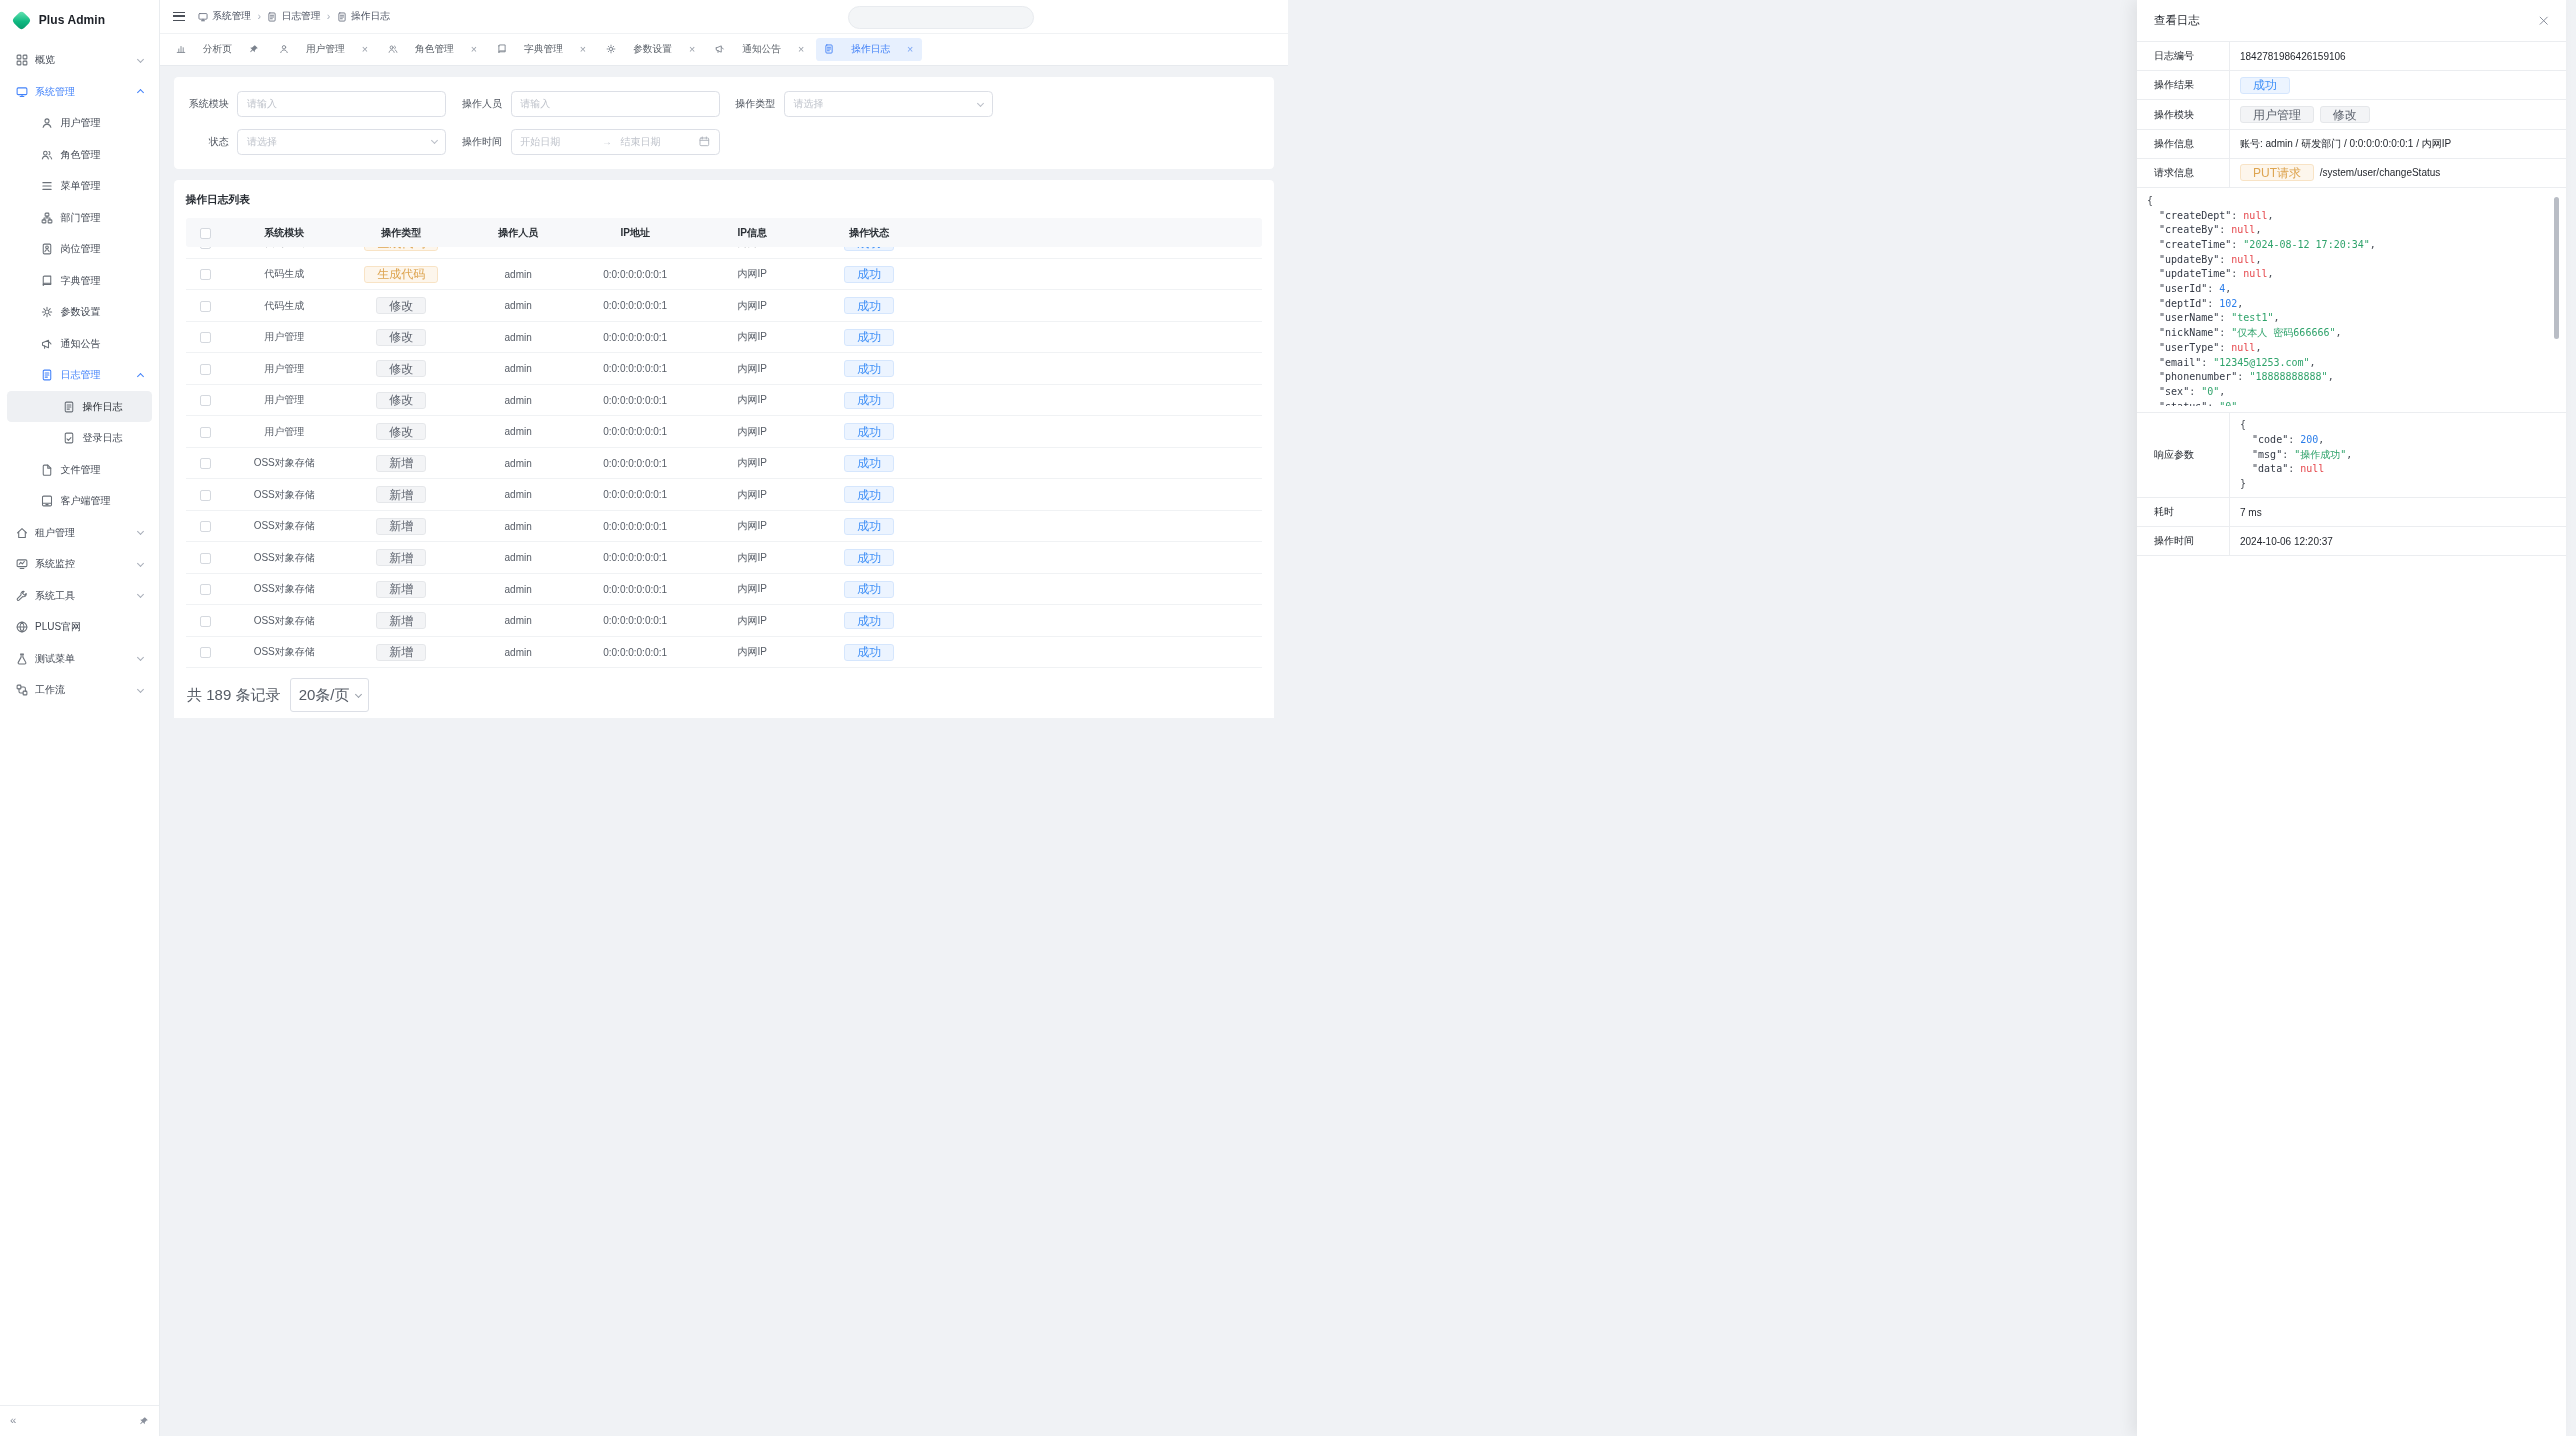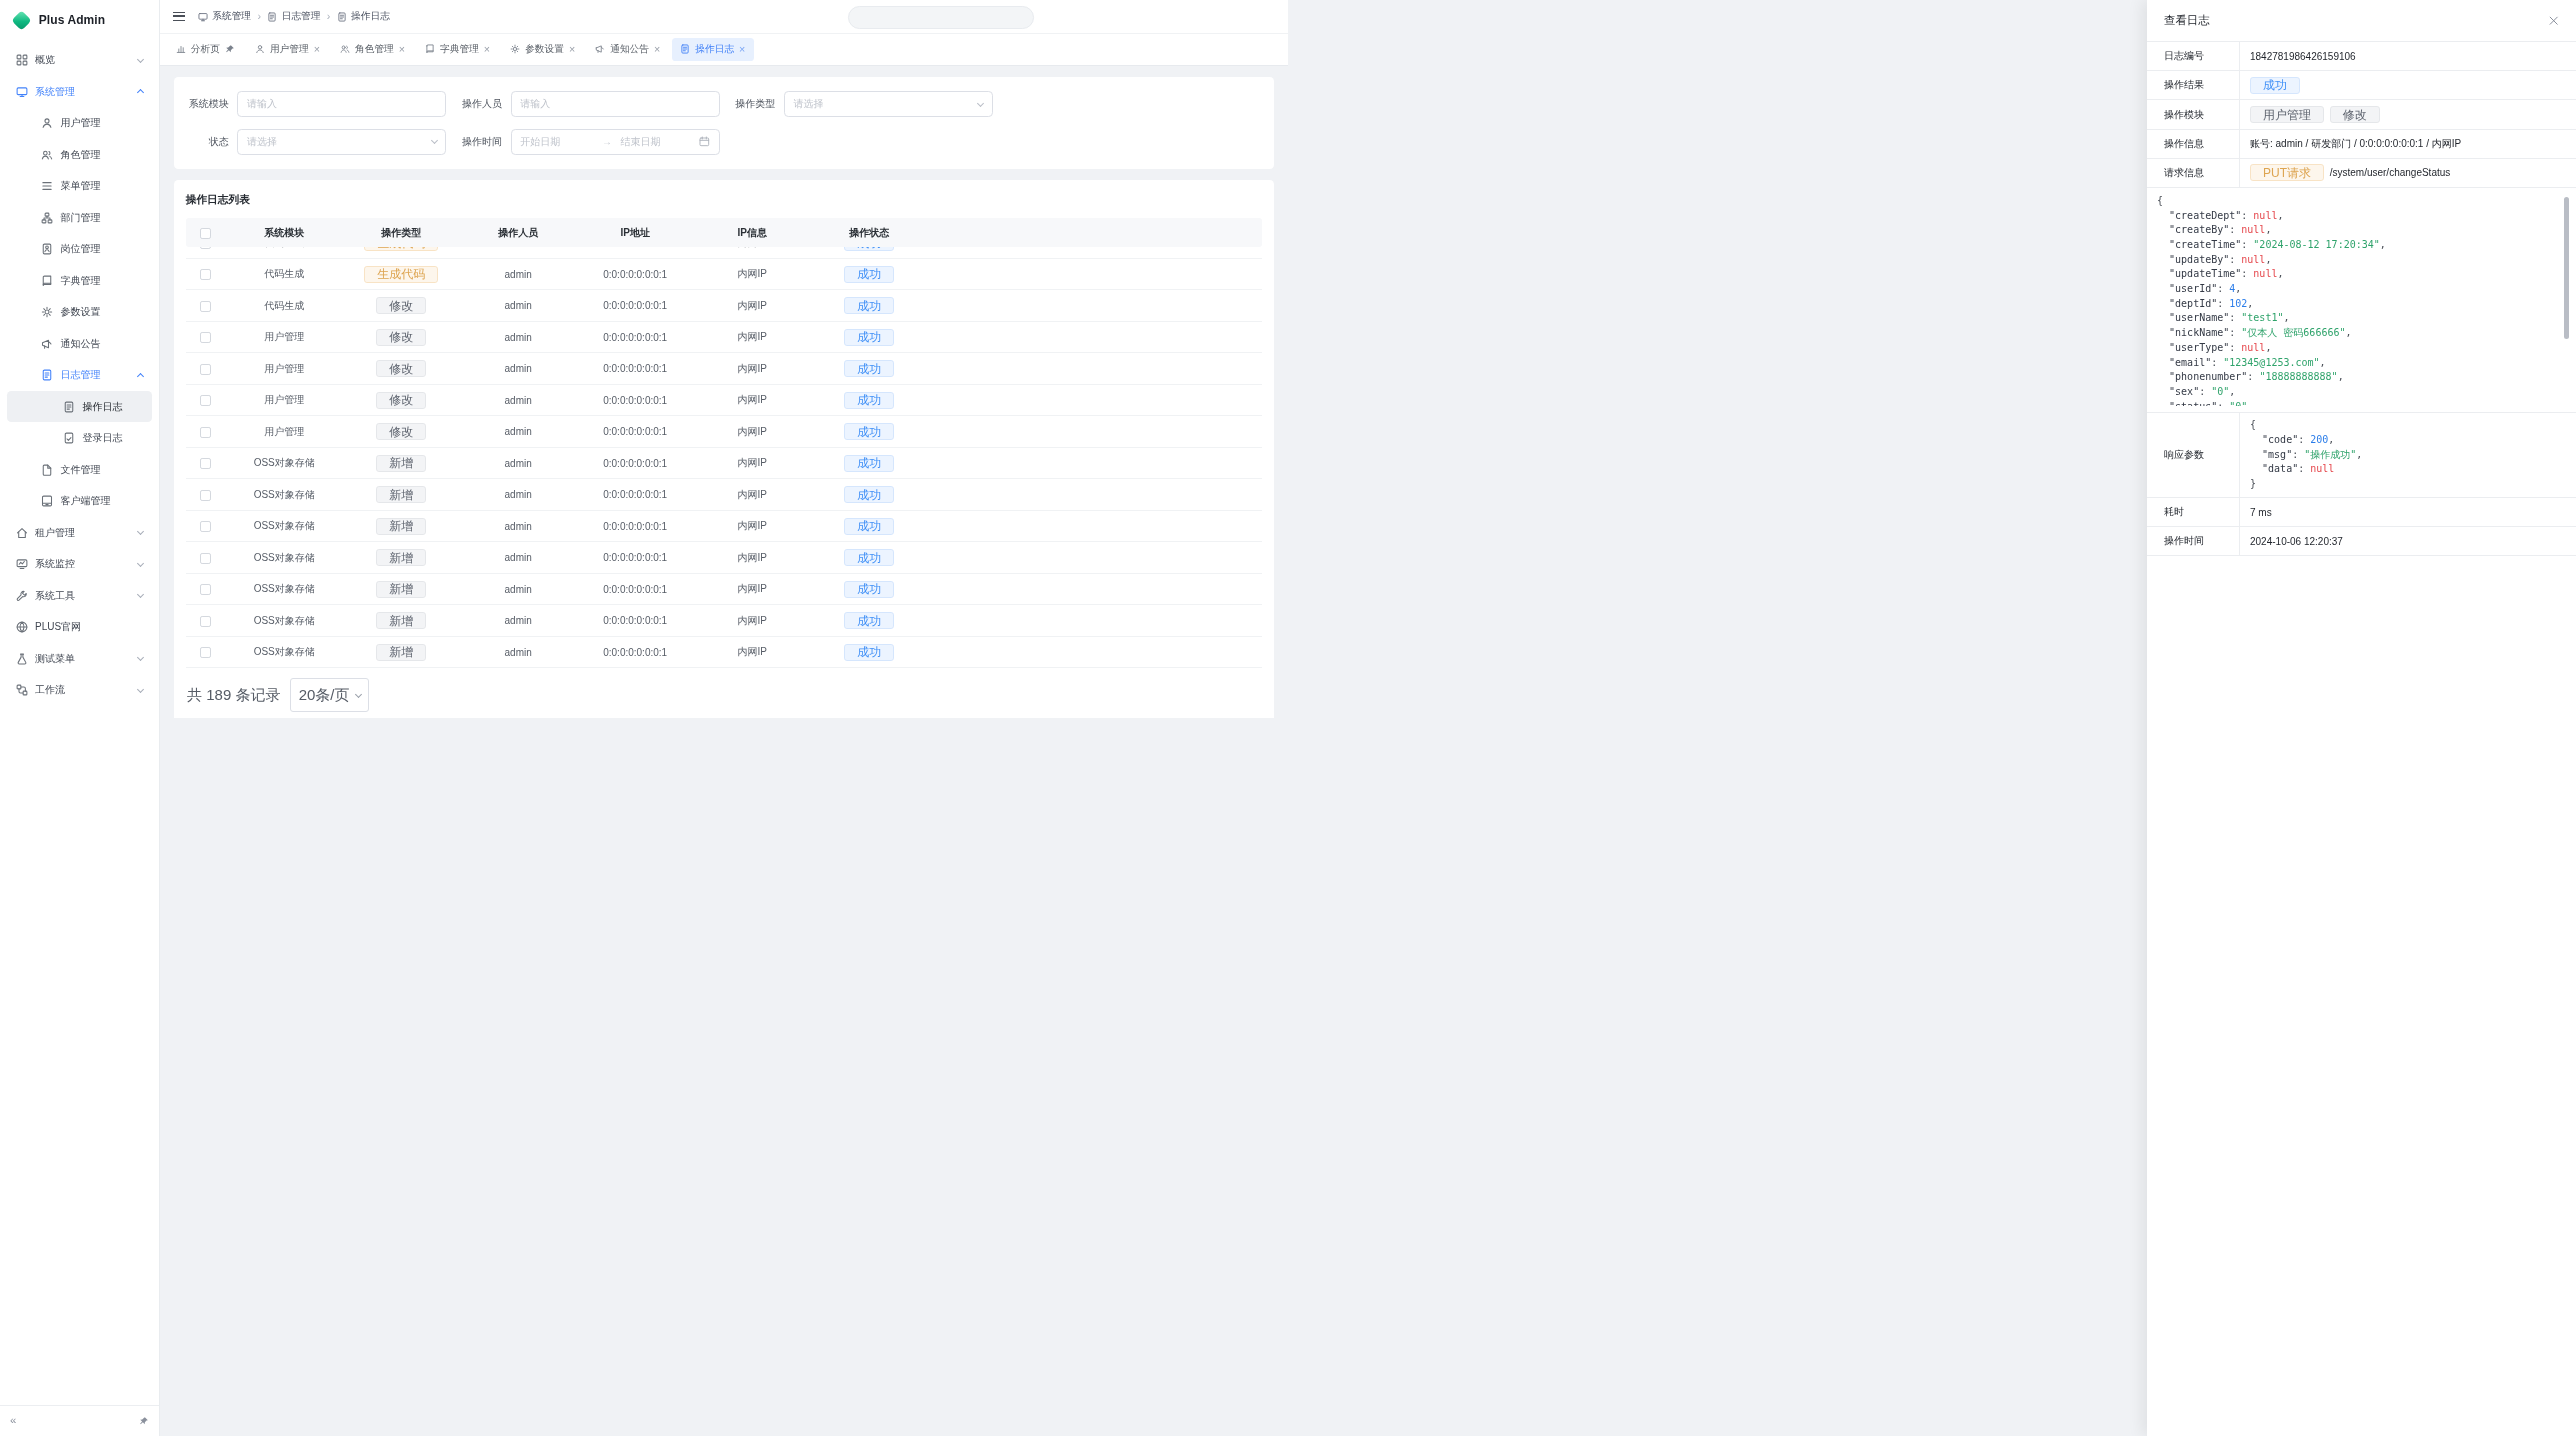--- a/index.html
+++ b/index.html
@@ -47,21 +47,21 @@
   .hamburger::after{content:"";position:absolute;left:0;right:0;top:2.5px;height:1.4px;background:#4a4f58}
   .breadcrumb{display:flex;align-items:center;gap:6.4px;color:#4a5160;font-size:9.7px}
   .crumb{display:flex;align-items:center;gap:4.3px;cursor:pointer;white-space:nowrap}
   .crumb .ic{width:10px;height:10px;color:#6a7180}
   .crumb-sep{color:#aab0bb;font-size:10.7px;line-height:1}
   .search-pill{position:absolute;left:688px;top:5.7px;width:186px;height:23px;border-radius:11.4px;
     background:#f3f5f7;border:0.7px solid #e8ebef;cursor:text}
 
   .tabbar{height:31.5px;background:#fff;border-bottom:0.7px solid #e7eaee;display:flex;
     align-items:center;gap:2.9px;padding:0 7.2px;flex:none}
-  .tab{display:flex;align-items:center;gap:5px;height:23px;padding:0 8.6px;border-radius:3.6px;
+  .tab{display:flex;align-items:center;gap:17px;height:23px;padding:0 8.6px;border-radius:3.6px;
     color:#5a6068;font-size:9.7px;cursor:pointer;white-space:nowrap}
   .tab .ic{width:10px;height:10px;color:#7b828d}
   .tab.active{background:#e7f0fe;color:#3d7ef7}
   .tab.active .ic{color:#3d7ef7}
   .tab-close{font-size:10.7px;color:#9aa0aa;line-height:1;cursor:pointer}
   .tab.active .tab-close{color:#7ba6f5}
   .tab-pin{width:9.3px;height:9.3px;color:#8a909c}
 
   .content{flex:1;padding:11.4px 14.3px;overflow:hidden}
   .card{background:#fff;border-radius:4.3px}
@@ -94,21 +94,21 @@
     font-size:12px;border:0.7px solid transparent;line-height:1;white-space:nowrap}
   .tag-info{background:#f3f4f6;border-color:#e5e7ea;color:#5d636e}
   .tag-warning{background:#fdf6ec;border-color:#f8e3c5;color:#dda450}
   .tag-primary{background:#ecf4ff;border-color:#d5e6fd;color:#4090f7}
   .t-footer{display:flex;align-items:center;gap:10px;padding:10px 1.4px 7.2px;color:#565c66;font-size:15px}
   .page-size{height:34px;border:0.7px solid #dcdfe6;border-radius:3px;display:flex;align-items:center;
     gap:6.4px;padding:0 7.2px;color:#565c66;cursor:pointer}
   .page-size .chev{margin-top:-1.4px;color:#9aa0aa}
 
   
-  .drawer{position:fixed;top:0;right:0;width:429px;height:100%;background:#fff;z-index:20;
+  .drawer{position:fixed;top:0;right:10px;width:429px;height:100%;background:#fff;z-index:20;
     box-shadow:-5.7px 0 14.3px rgba(0,0,0,.07)}
   .drawer-header{height:41px;display:flex;align-items:center;justify-content:space-between;padding:0 17px}
   .drawer-title{font-size:11.4px;font-weight:500;color:#1f232a}
   .drawer-close{width:11.4px;height:11.4px;color:#8a909c;cursor:pointer}
   .detail{border-top:0.7px solid #ebedf0}
   .d-row{display:flex;border-bottom:0.7px solid #ebedf0;min-height:29px}
   .d-label{width:93px;flex:none;padding:5.7px 7.2px 5.7px 17px;border-right:0.7px solid #ebedf0;
     display:flex;align-items:center;color:#23272e}
   .d-value{flex:1;padding:5.7px 11.4px 5.7px 10px;display:flex;align-items:center;gap:5.7px;color:#1f232a;
     flex-wrap:wrap;word-break:break-all;line-height:15px;min-width:0}

